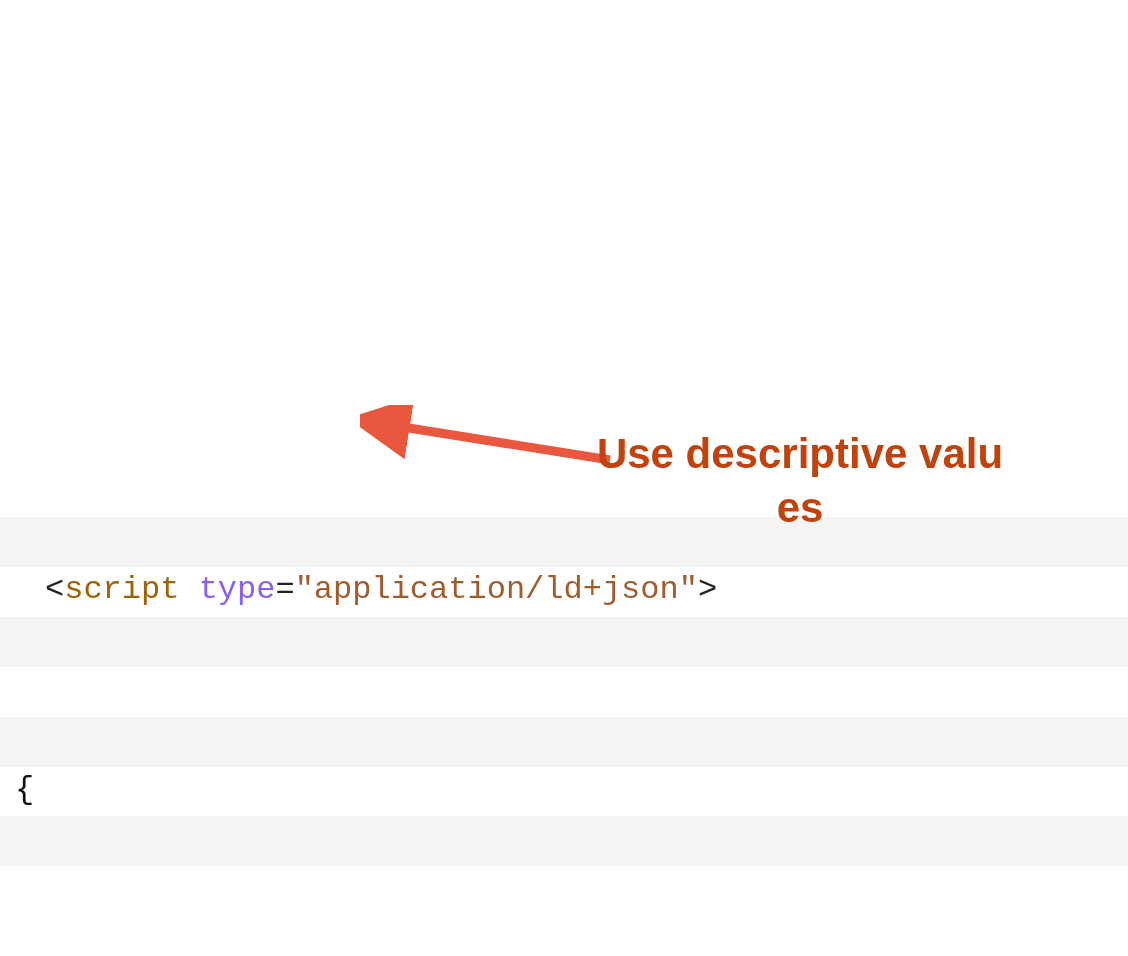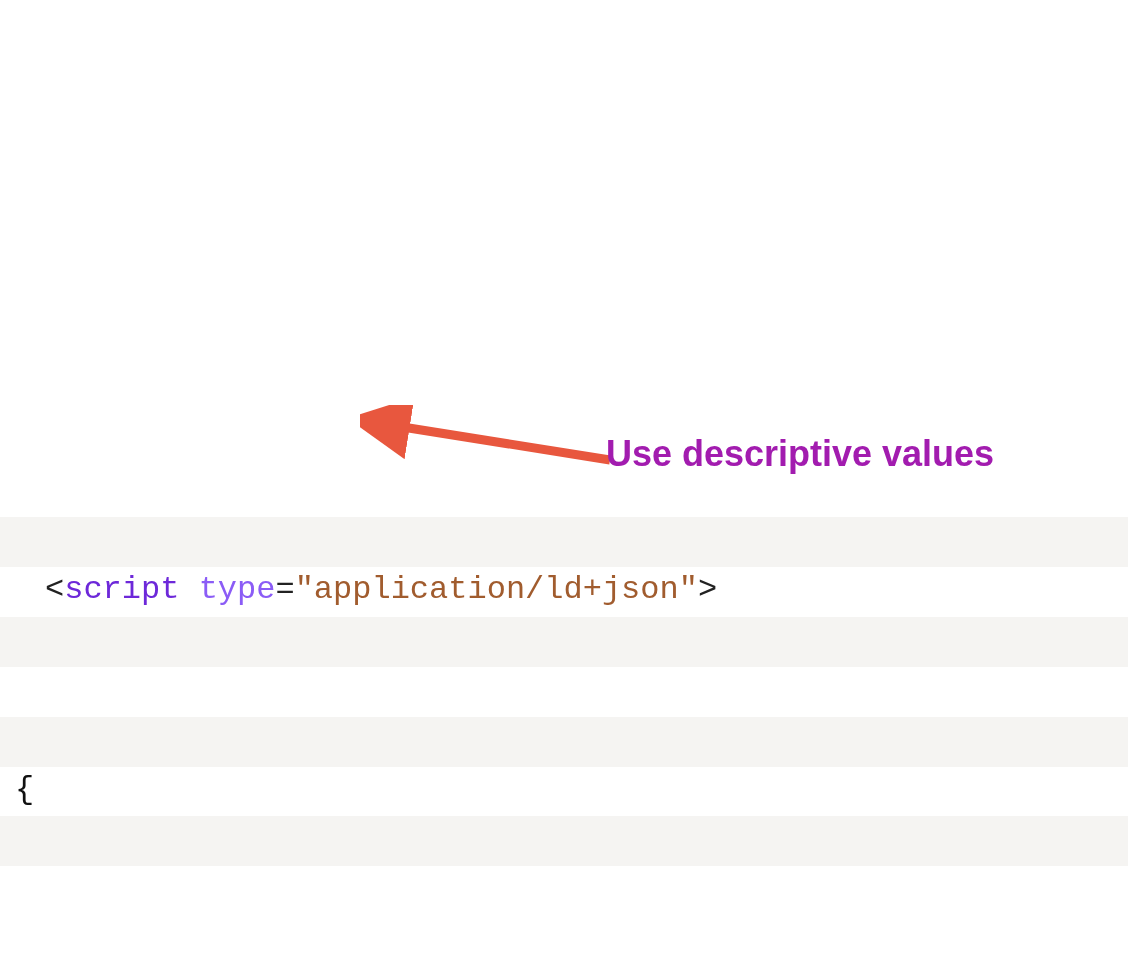--- a/index.html
+++ b/index.html
@@ -32,41 +32,41 @@
   .alt1 { top: 517px; height: 50px; }
   .alt2 { top: 617px; height: 50px; }
   .alt3 { top: 717px; height: 50px; }
   .alt4 { top: 816px; height: 50px; }
 
   .code-root { position: relative; z-index: 1; }
   .line { display: block; min-height: 50px; }
   .indent1 { padding-left: 30px; }
 
   .tag-angle { color: #222; }
-  .tag-name  { color: #6d28d9; }
+  .tag-name  { color: #a16207; }
   .attr-name { color: #8b5cf6; }
   .attr-val  { color: #a15c2e; }
   .txt       { color: #111; }
 
   .annotation-layer {
     position: absolute;
     left: 0; top: 0;
     width: 1128px; height: 956px;
     z-index: 5;
     pointer-events: none;
   }
   .callout-text {
     position: absolute;
     left: 595px;
     top: 427px;
     font-family: "Helvetica Neue", Arial, sans-serif;
-    font-size: 36px;
+    font-size: 42px;
     font-weight: 700;
     line-height: 54px;
-    color: #a21caf;
+    color: #c2410c;
     text-align: center;
     width: 410px;
     white-space: normal;
   }
   .arrow {
     position: absolute;
     left: 360px;
     top: 405px;
     width: 255px;
     height: 80px;

